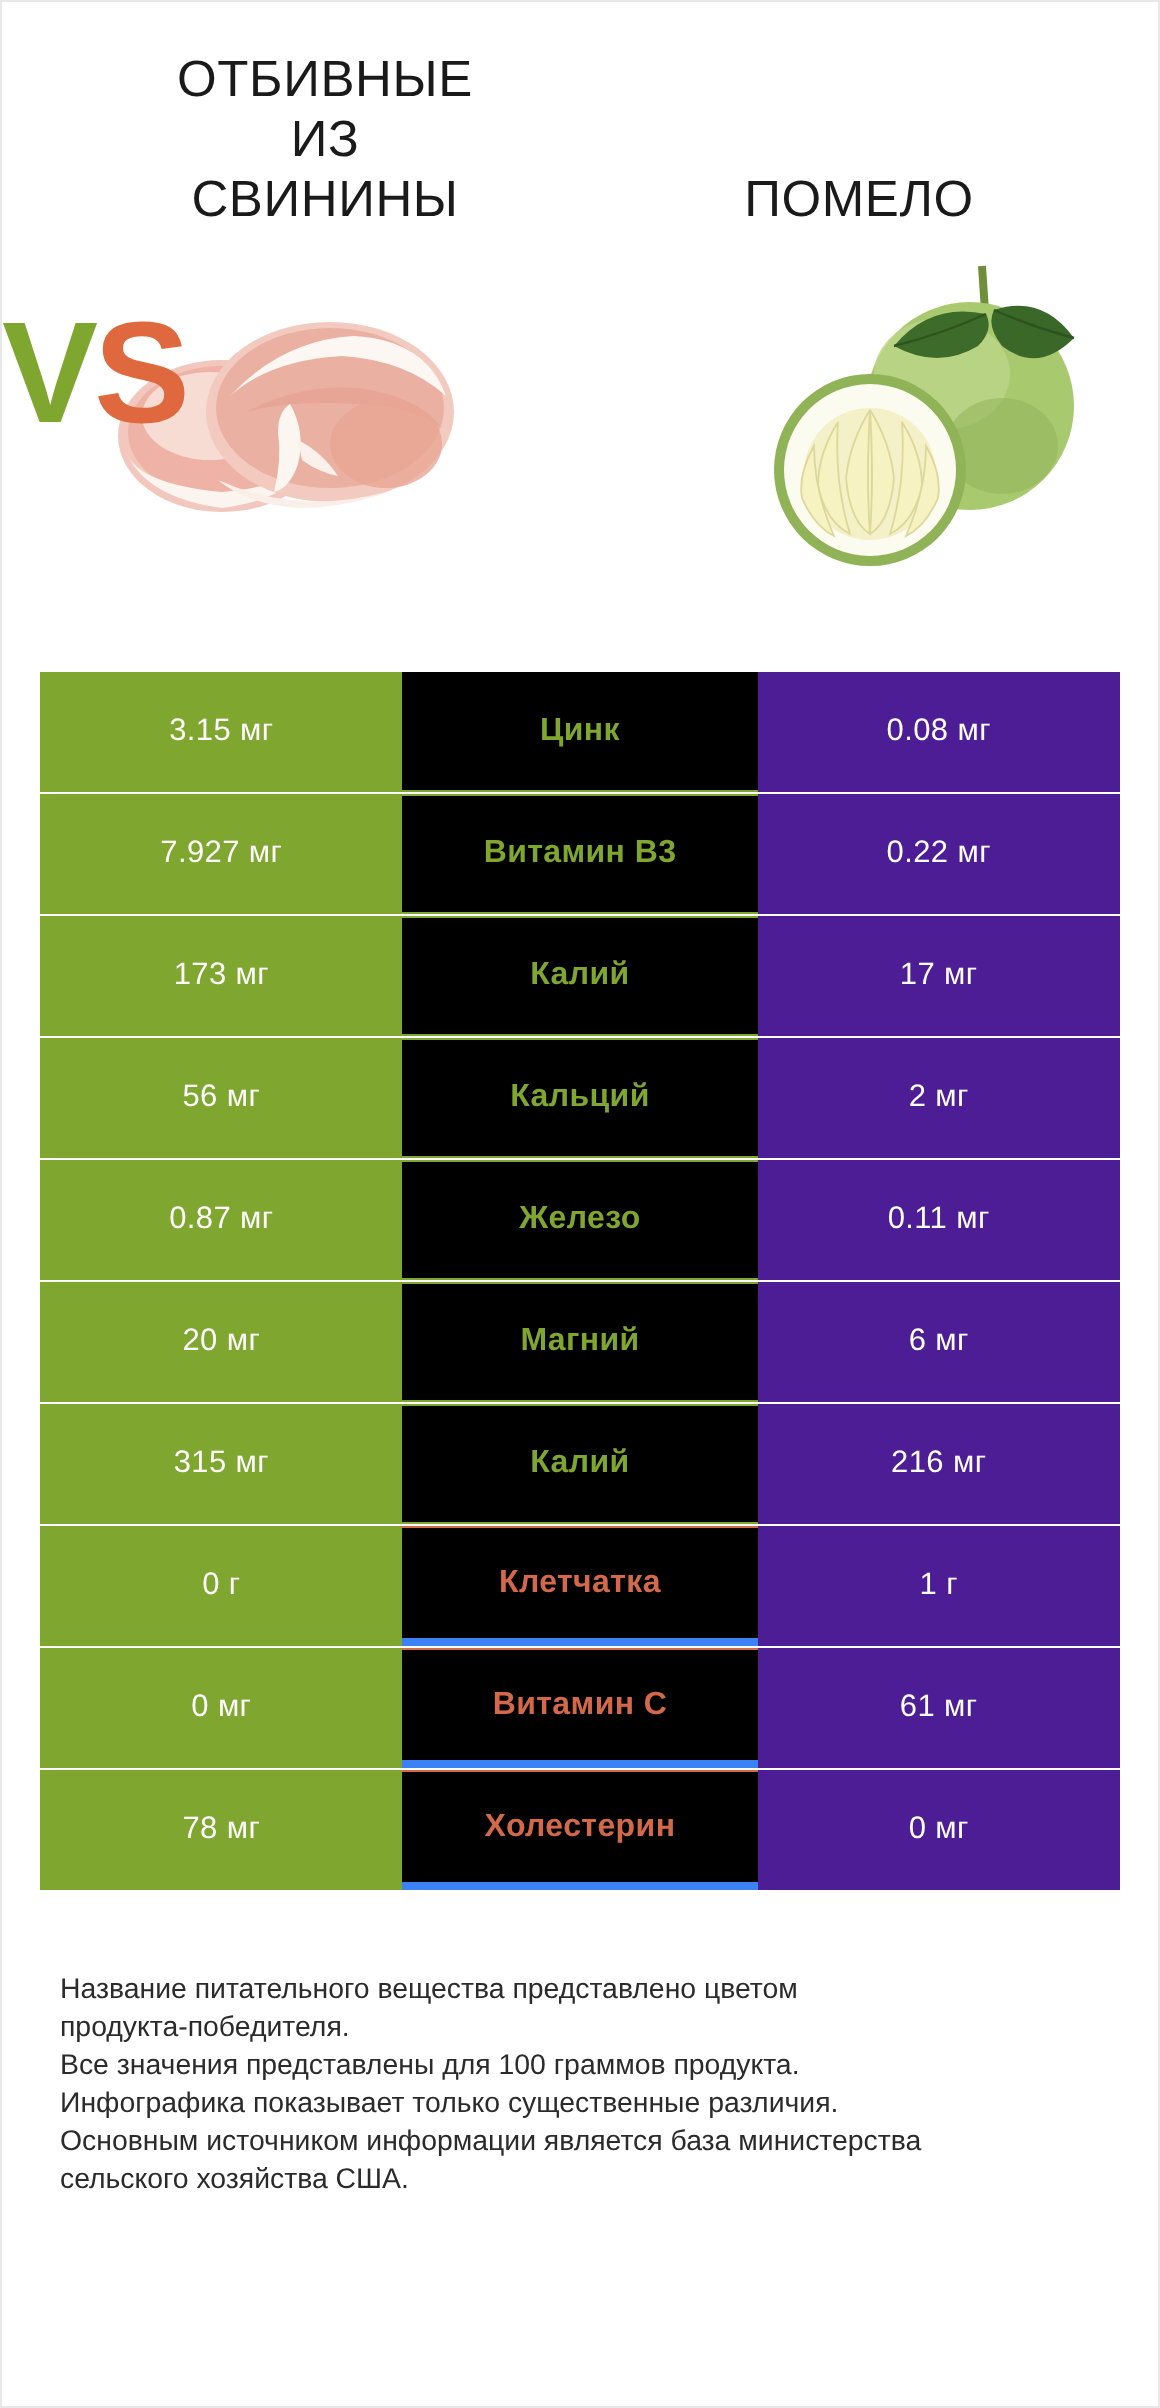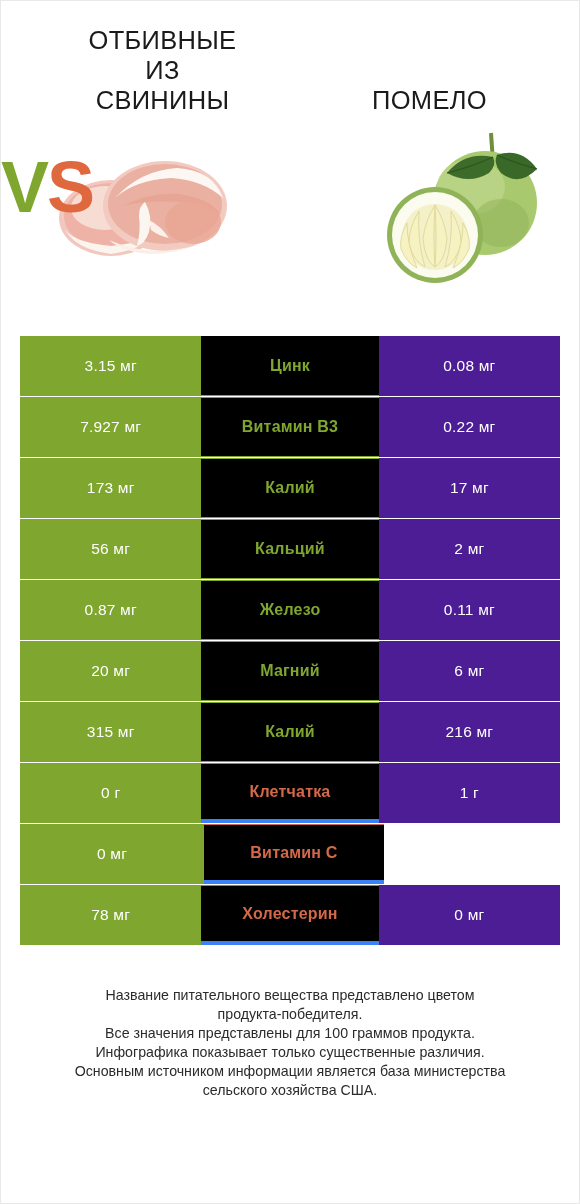--- a/index.html
+++ b/index.html
@@ -117,21 +117,21 @@
   }
   .cell.name.green  { color: #7FA62F; border-top: 1px solid #7FA62F; border-bottom: 1px solid #7FA62F; }
   .cell.name.orange { color: #D4694A; border-top: 1px solid #D4694A; border-bottom: 4px solid #3b82f6; }
   .row:first-child .cell.name { border-top: none; }
   .row:last-child  .cell.name { }
 
   
   .footer {
     margin: 40px auto 0 auto;
     width: 520px;
-    text-align: center;
+    text-align: left;
     font-size: 14.2px;
     line-height: 19px;
     color: #2b2b2b;
     white-space: pre-line;
   }
 </style>
 </head>
 <body>
 
 <div id="page">
@@ -231,20 +231,21 @@
         <div class="cell val right-val">216 мг</div>
       </div>
       <div class="row">
         <div class="cell val left-val">0 г</div>
         <div class="cell name orange">Клетчатка</div>
         <div class="cell val right-val">1 г</div>
       </div>
       <div class="row">
         <div class="cell val left-val">0 мг</div>
         <div class="cell name orange">Витамин C</div>
+        <div class="cell val right-val">61 мг</div>
       </div>
       <div class="row">
         <div class="cell val left-val">78 мг</div>
         <div class="cell name orange">Холестерин</div>
         <div class="cell val right-val">0 мг</div>
       </div>
     </div>
 
   <div class="footer">Название питательного вещества представлено цветом
 продукта-победителя.

